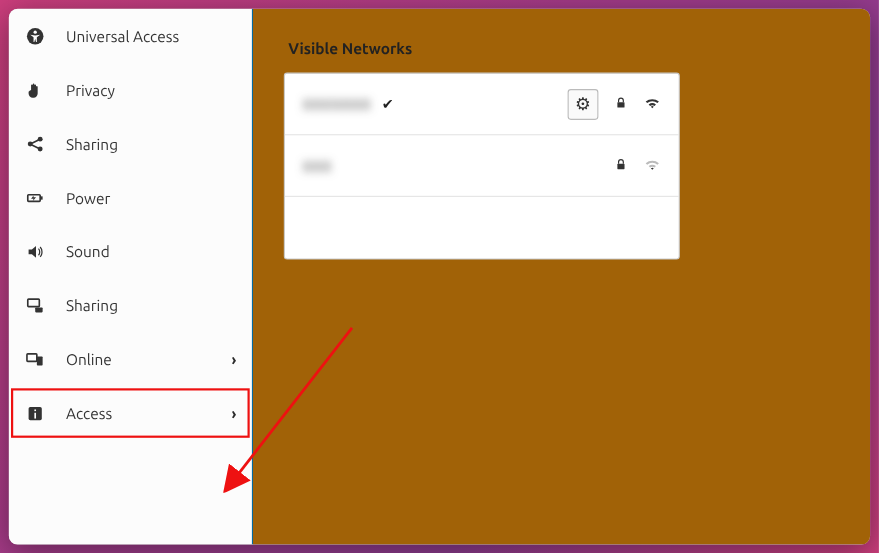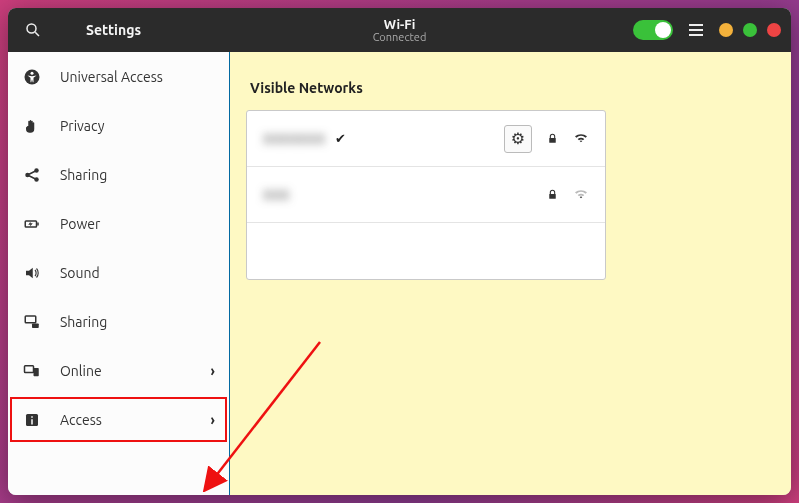--- a/index.html
+++ b/index.html
@@ -75,21 +75,21 @@
   .sidebar-item .icon{width:20px;display:flex;align-items:center;justify-content:center;color:#3a3a3a;}
   .sidebar-item .chev{
     position:absolute;right:14px;top:50%;transform:translateY(-50%);
     color:#2a2a2a;font-weight:bold;
   }
   .sidebar-item.highlighted{
     outline:2px solid #e11; outline-offset:-4px;
   }
 
   .content{
-    flex:1;background:#fef9c3;padding:20px 16px;position:relative;
+    flex:1;background:#a16207;padding:20px 28px;position:relative;
   }
   .section-title{font-weight:700;font-size:14px;color:#222;margin:8px 0 14px 4px;}
   .net-list{
     background:#fff;border:1px solid #c9c9c9;border-radius:3px;
     width:360px;
   }
   .net-row{
     height:56px;display:flex;align-items:center;padding:0 16px;
     border-bottom:1px solid #e4e4e4;position:relative;
   }
@@ -106,46 +106,20 @@
   .arrow-annot{
     position:absolute;pointer-events:none;
   }
   svg.icon-svg{width:18px;height:18px;}
 </style>
 </head>
 <body>
 
 <div class="window">
 
-  <div class="titlebar">
-    <div class="search-btn">
-      <svg class="icon-svg" viewBox="0 0 24 24" fill="none" stroke="#eee" stroke-width="2">
-        <circle cx="10" cy="10" r="6"></circle>
-          <line x1="15" y1="15" x2="20" y2="20"></line>
-      </svg>
-    </div>
-    <div class="app-title">Settings</div>
-
-    <div class="center-title">
-      <div class="main">Wi-Fi</div>
-      <div class="sub">Connected</div>
-    </div>
-
-    <div class="right">
-      <div class="toggle">
-        <div class="knob"></div>
-      </div>
-      <div class="hamburger">
-          <div></div>
-        </div>
-      <div class="win-dot dot-min"></div>
-      <div class="win-dot dot-max"></div>
-      <div class="win-dot dot-close"></div>
-    </div>
-  </div>
 
   <div class="body">
 
     <div class="sidebar">
       <div class="sidebar-list">
 
         <div class="sidebar-item">
           <span class="icon">
             <svg class="icon-svg" viewBox="0 0 24 24" fill="#333">
                 <circle cx="12" cy="12" r="10" fill="#333"></circle>

